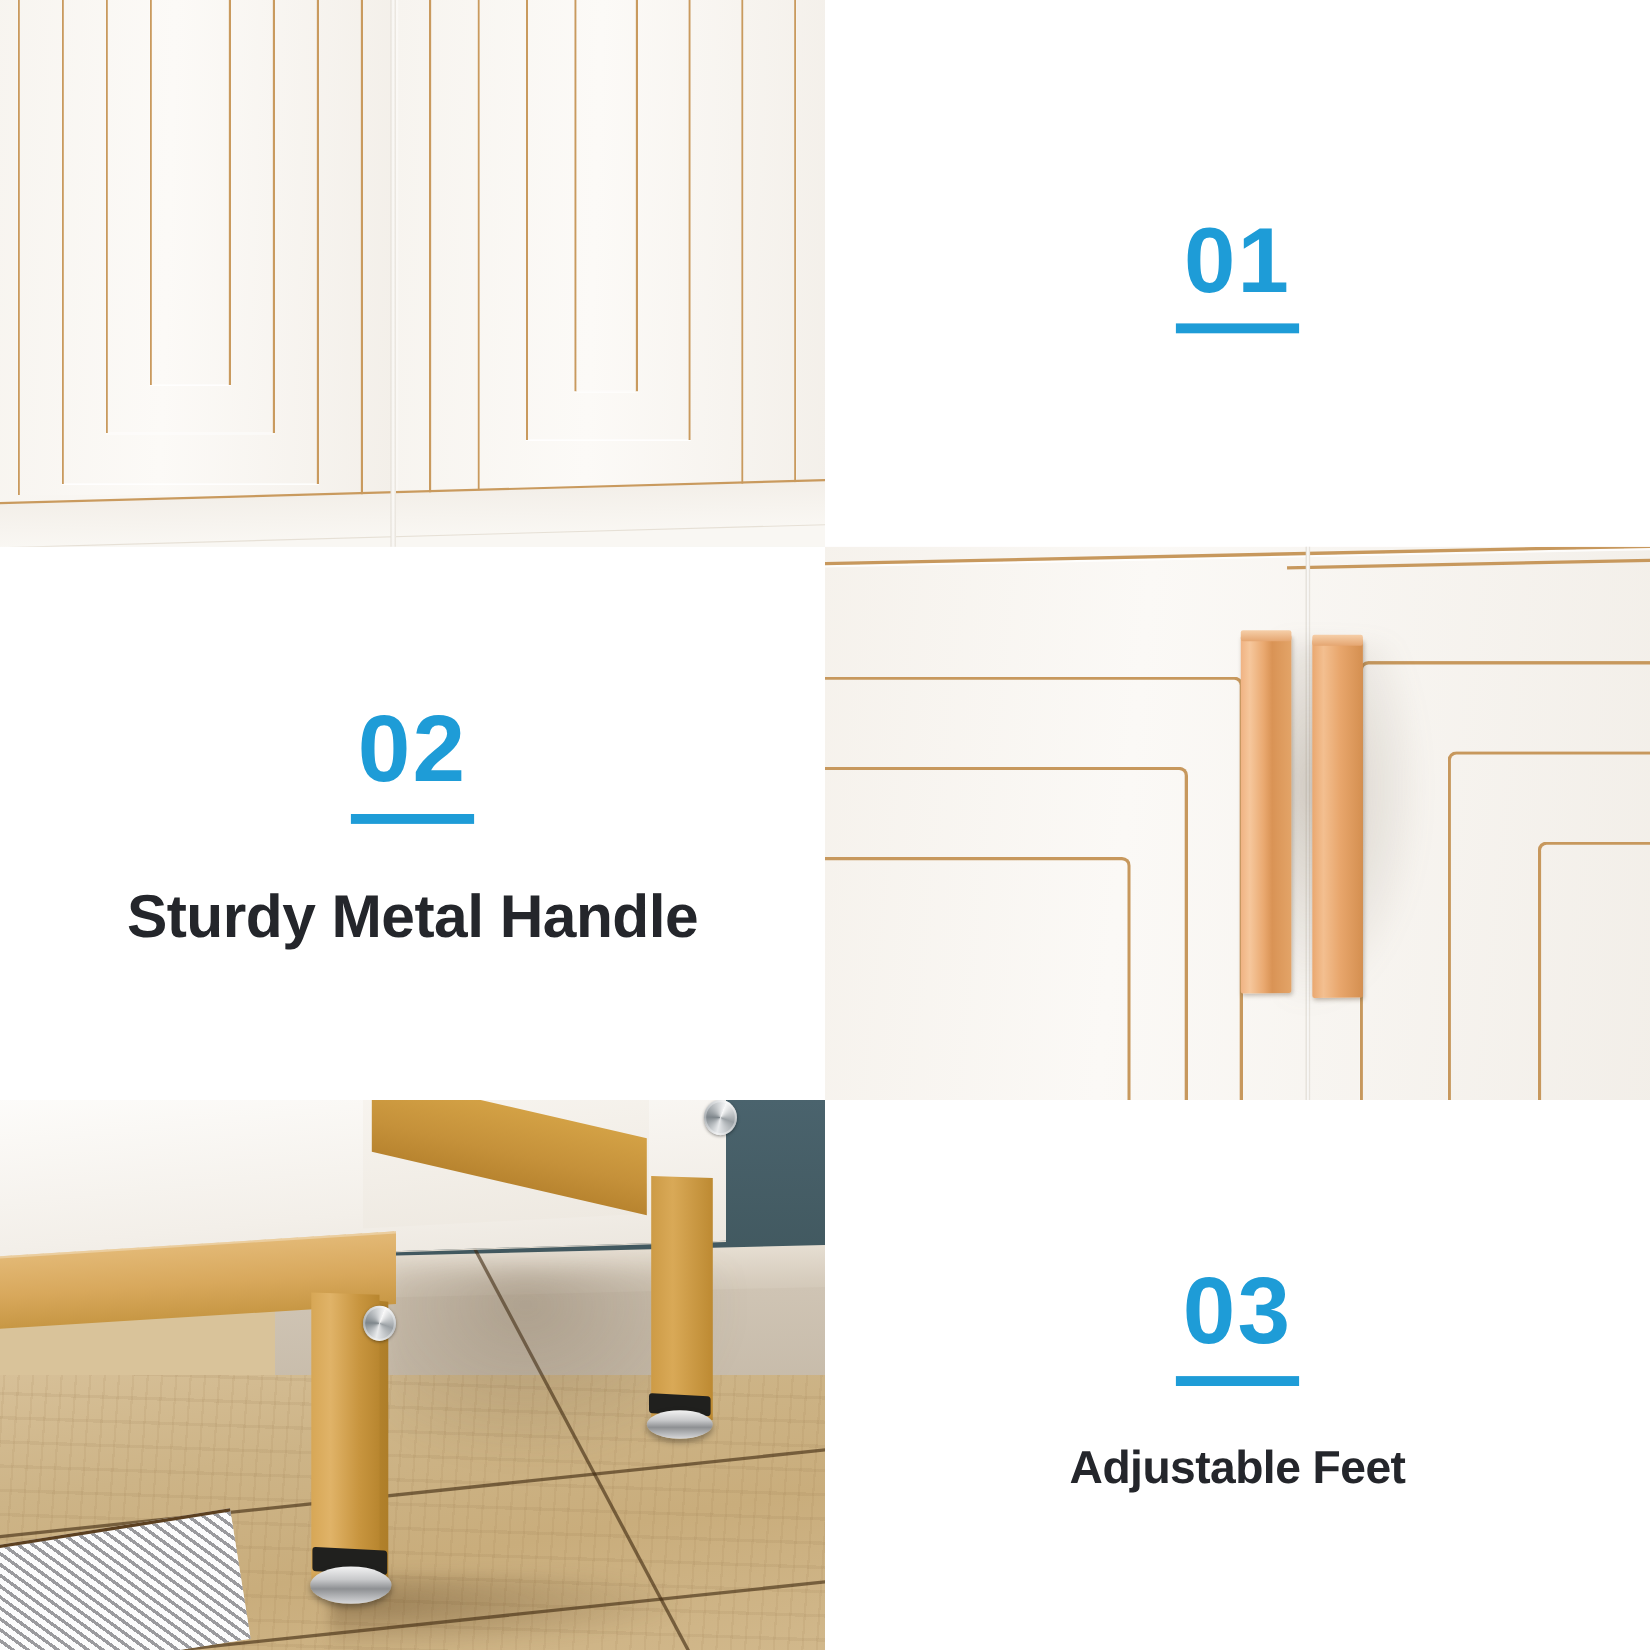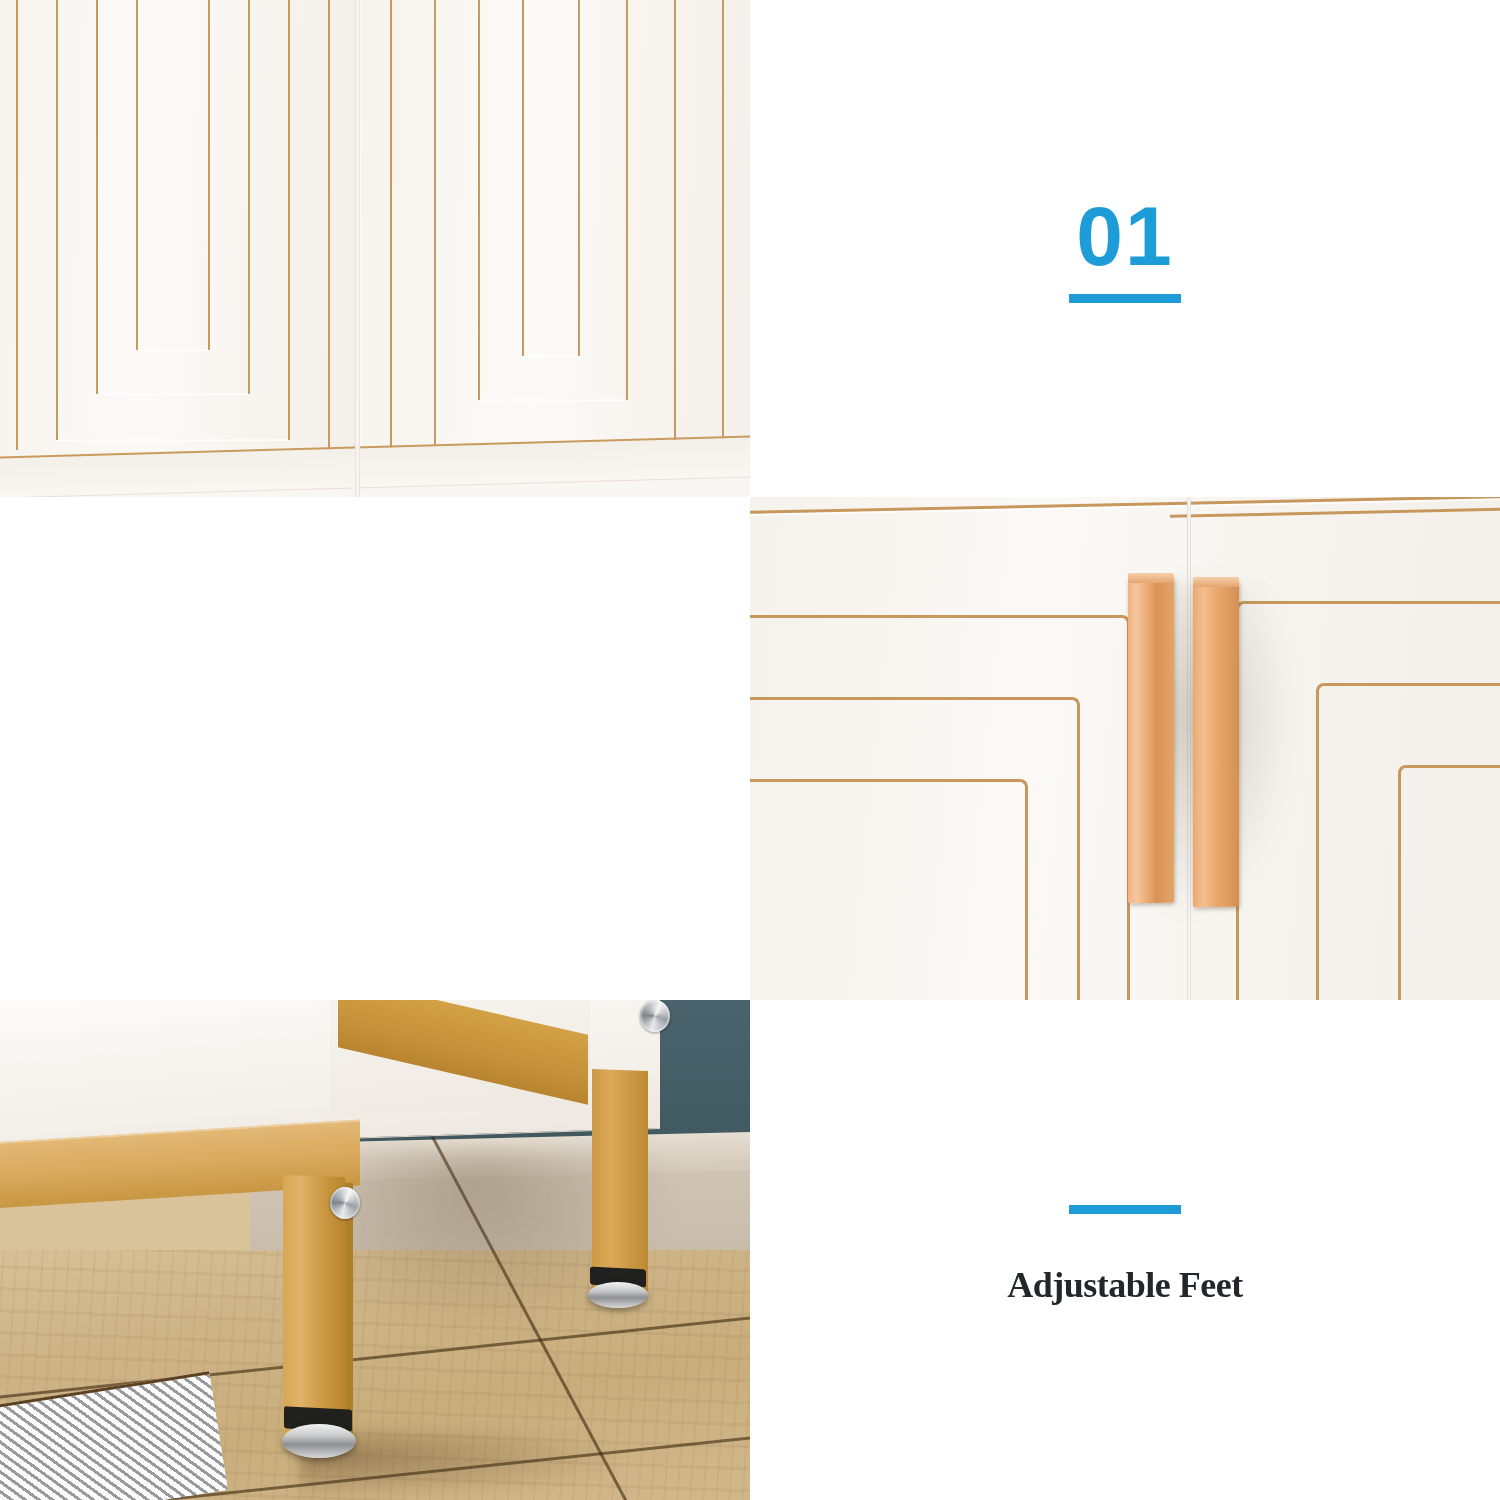--- a/index.html
+++ b/index.html
@@ -56,21 +56,21 @@
     font-size: 55px;
     font-weight: 600;
     color: #24262b;
     letter-spacing: -0.5px;
     white-space: nowrap;
   }
   .cap-01 .caption-number { font-size: 84px; }
   .cap-01 { padding-top: 0px; }
   .cap-01 .caption-title { margin-top: 50px; font-size: 54px; }
   .cap-02 .caption-title { margin-top: 52px; font-size: 55px; }
-  .cap-03 .caption-title { margin-top: 50px; font-size: 36px; font-family: Liberation Serif, serif; }
+  .cap-03 .caption-title { margin-top: 50px; font-size: 42px; }
 
   
   .doors-tl {
     position: absolute; inset: 0;
     background:
       linear-gradient(100deg, #f7f4ef 0%, #fbf9f6 40%, #f4f1ec 100%);
   }
   .door-panel {
     position: absolute;
     top: -70px;
@@ -340,20 +340,27 @@
     </div>
   </div>
 
   <div class="cell cell-tr">
     <div class="caption cap-01">
       <div class="caption-number">01</div>
       <div class="caption-rule"></div>
     </div>
   </div>
 
+  <div class="cell cell-ml">
+    <div class="caption cap-02">
+      <div class="caption-number">02</div>
+      <div class="caption-rule"></div>
+      <div class="caption-title">Sturdy Metal Handle</div>
+    </div>
+  </div>
 
   <div class="cell cell-mr">
     <div class="handle-scene">
       <div class="hs-doorface"></div>
       <div class="hs-topline"></div>
       <div class="hs-topline2"></div>
 
       <div class="hs-gl a"></div>
       <div class="hs-gl b"></div>
       <div class="hs-gl c"></div>
@@ -398,18 +405,19 @@
       <div class="leg-front-side"></div>
       <div class="leg-front"></div>
       <div class="screw screw-front"></div>
       <div class="foot-collar foot-front-collar"></div>
       <div class="foot foot-front"></div>
     </div>
   </div>
 
   <div class="cell cell-br">
     <div class="caption cap-03">
+      <div class="caption-number">03</div>
       <div class="caption-rule"></div>
       <div class="caption-title">Adjustable Feet</div>
     </div>
   </div>
 
 </div>
 
 </body></html>

